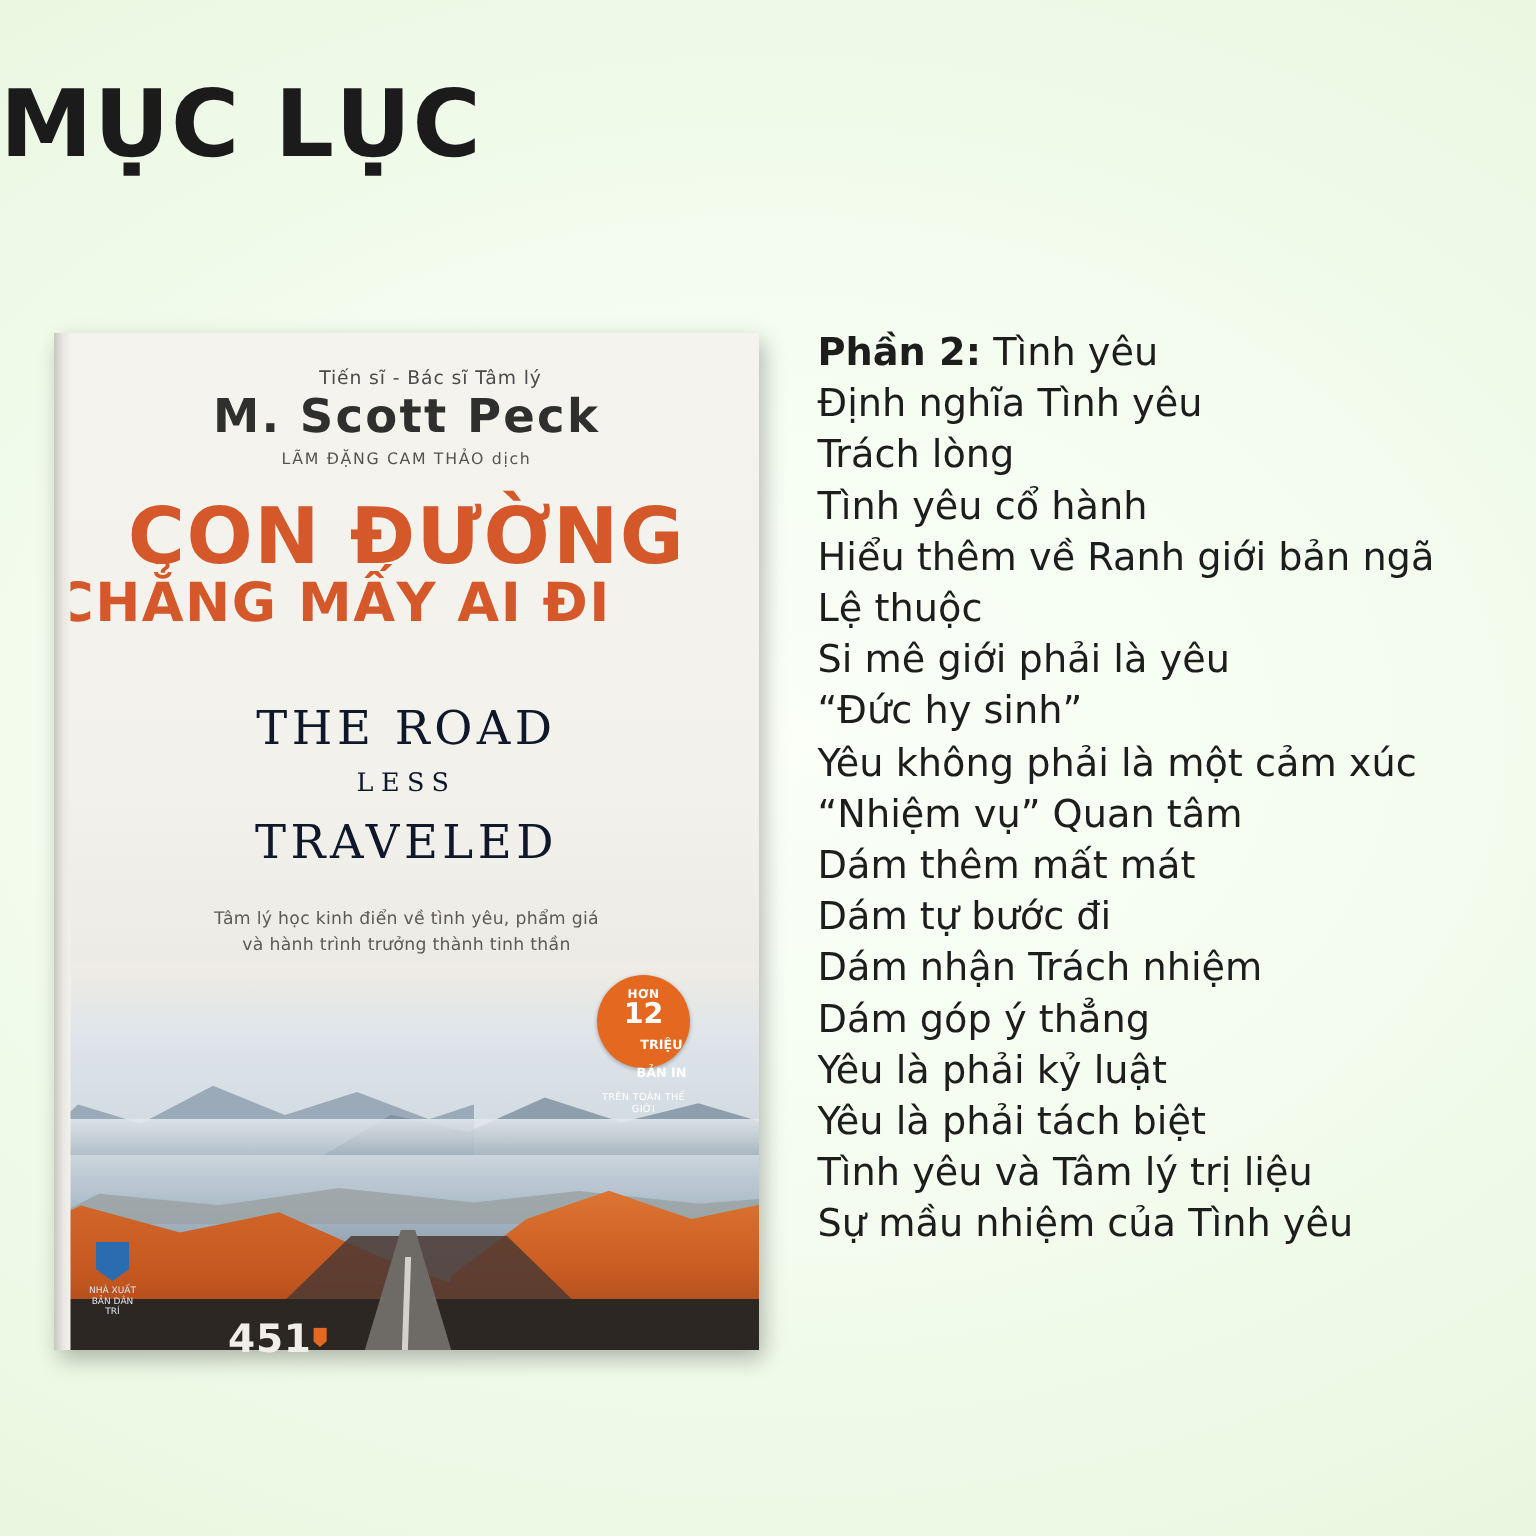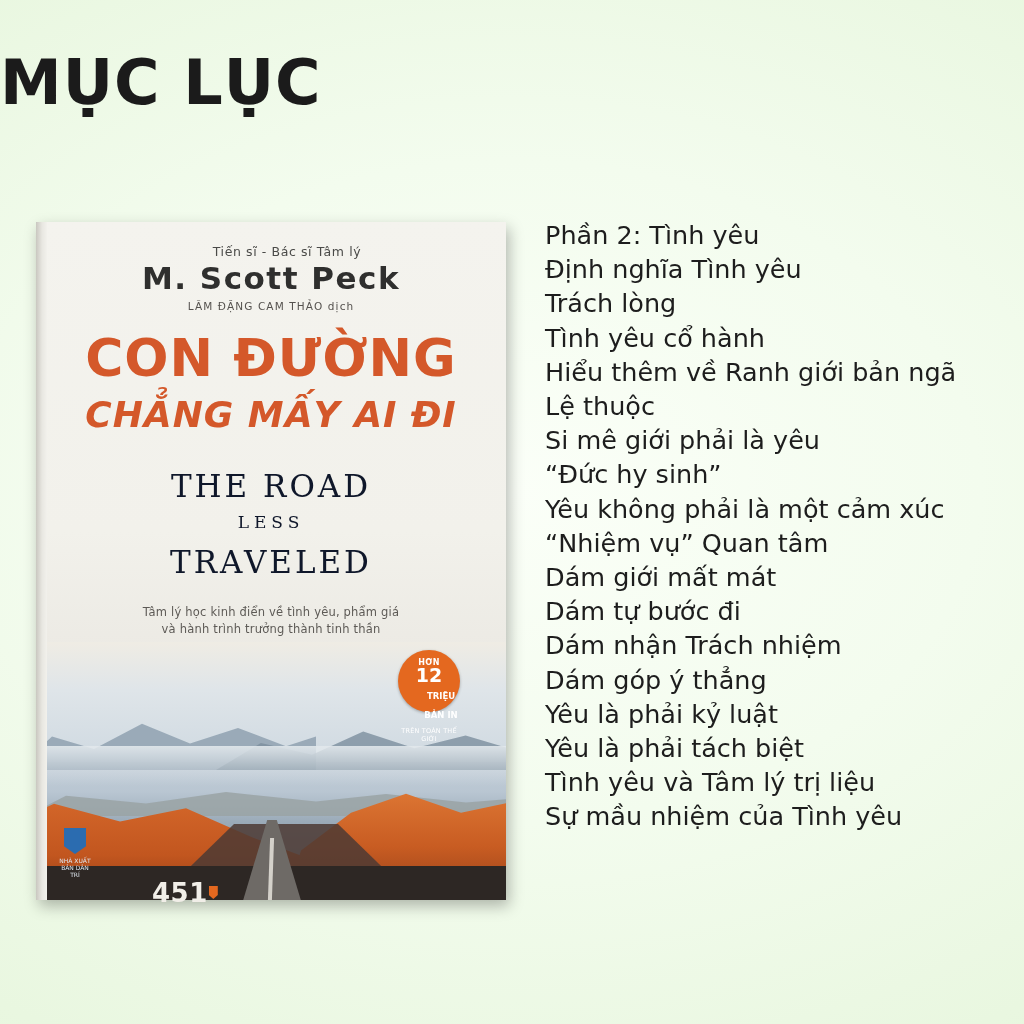--- a/index.html
+++ b/index.html
@@ -90,27 +90,26 @@
     position: absolute;
     top: 106px; left: 0; width: 100%;
     text-align: center;
     font-size: 52px;
     font-weight: bold;
     letter-spacing: 1px;
     color: #d4582a;
   }
   .title-vi-2 {
     position: absolute;
-    top: 172px; left: 0; width: 100%;
-    text-align: center;
+    top: 160px; left: 0; width: 100%;
+    text-align: left;
     font-size: 36px;
     font-weight: bold;
     letter-spacing: 1px;
     color: #d4582a;
-    font-style: italic;
   }
   .title-en-1, .title-en-2, .title-en-3 {
     position: absolute;
     left: 0; width: 100%;
     text-align: center;
     font-family: "DejaVu Serif", serif;
     color: #0f172a;
     letter-spacing: 3px;
   }
   .title-en-1 { top: 246px; font-size: 31px; }
@@ -253,21 +252,21 @@
     top: 218px;
     width: 460px;
   }
   .toc-line {
     font-size: 25.5px;
     line-height: 34.2px;
     color: #1d1d1d;
     white-space: nowrap;
   }
   .toc-line .part-label {
-    font-weight: normal;
+    font-weight: bold;
   }
 </style>
 </head>
 <body>
 
 <div class="page">
 
   <div class="heading">MỤC LỤC</div>
 
   <div class="book">
@@ -328,21 +327,21 @@
     </div>
     <div class="toc-line">Định nghĩa Tình yêu</div>
     <div class="toc-line">Trách lòng</div>
     <div class="toc-line">Tình yêu cổ hành</div>
     <div class="toc-line">Hiểu thêm về Ranh giới bản ngã</div>
     <div class="toc-line">Lệ thuộc</div>
     <div class="toc-line">Si mê giới phải là yêu</div>
     <div class="toc-line">“Đức hy sinh”</div>
     <div class="toc-line">Yêu không phải là một cảm xúc</div>
     <div class="toc-line">“Nhiệm vụ” Quan tâm</div>
-    <div class="toc-line">Dám giới mất mát</div>
+    <div class="toc-line">Dám thêm mất mát</div>
     <div class="toc-line">Dám tự bước đi</div>
     <div class="toc-line">Dám nhận Trách nhiệm</div>
     <div class="toc-line">Dám góp ý thẳng</div>
     <div class="toc-line">Yêu là phải kỷ luật</div>
     <div class="toc-line">Yêu là phải tách biệt</div>
     <div class="toc-line">Tình yêu và Tâm lý trị liệu</div>
     <div class="toc-line">Sự mầu nhiệm của Tình yêu</div>
   </div>
 
 </div>

